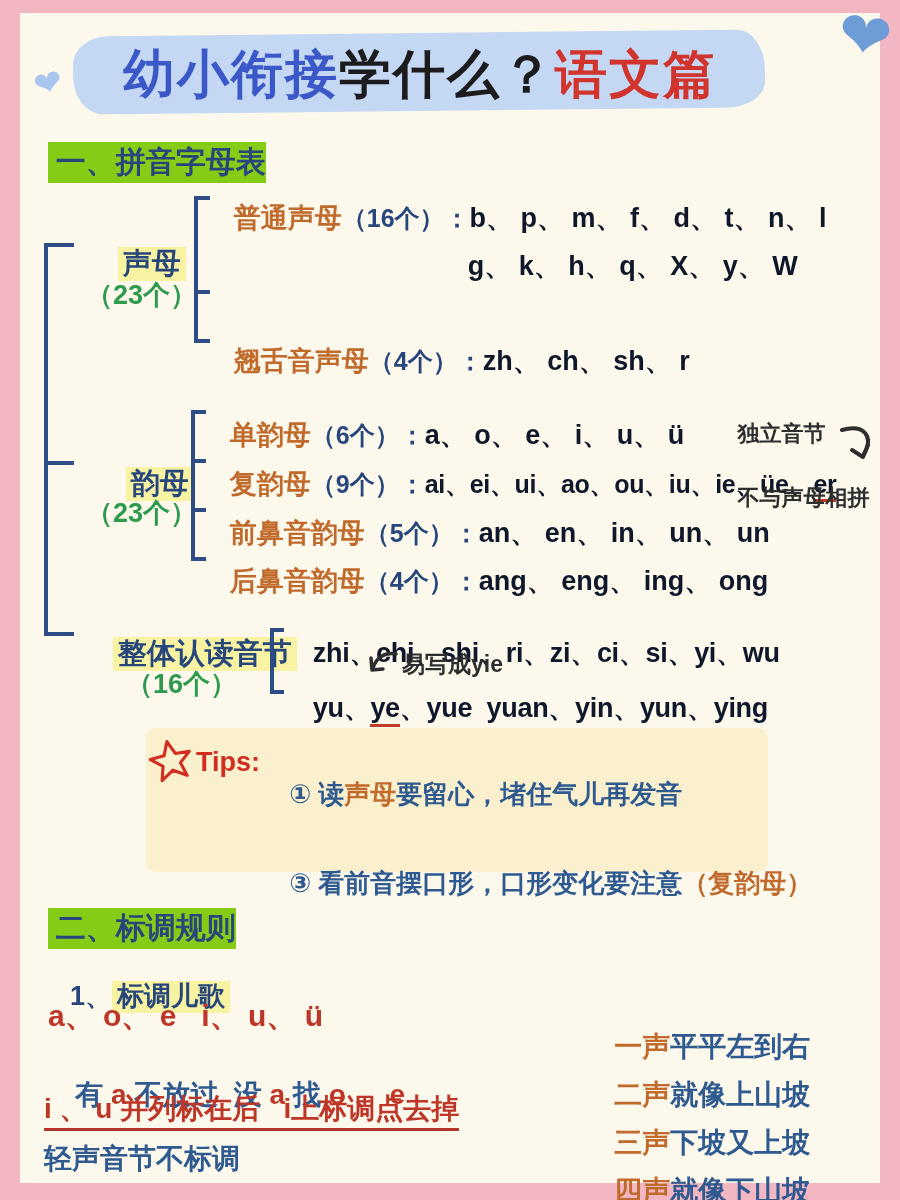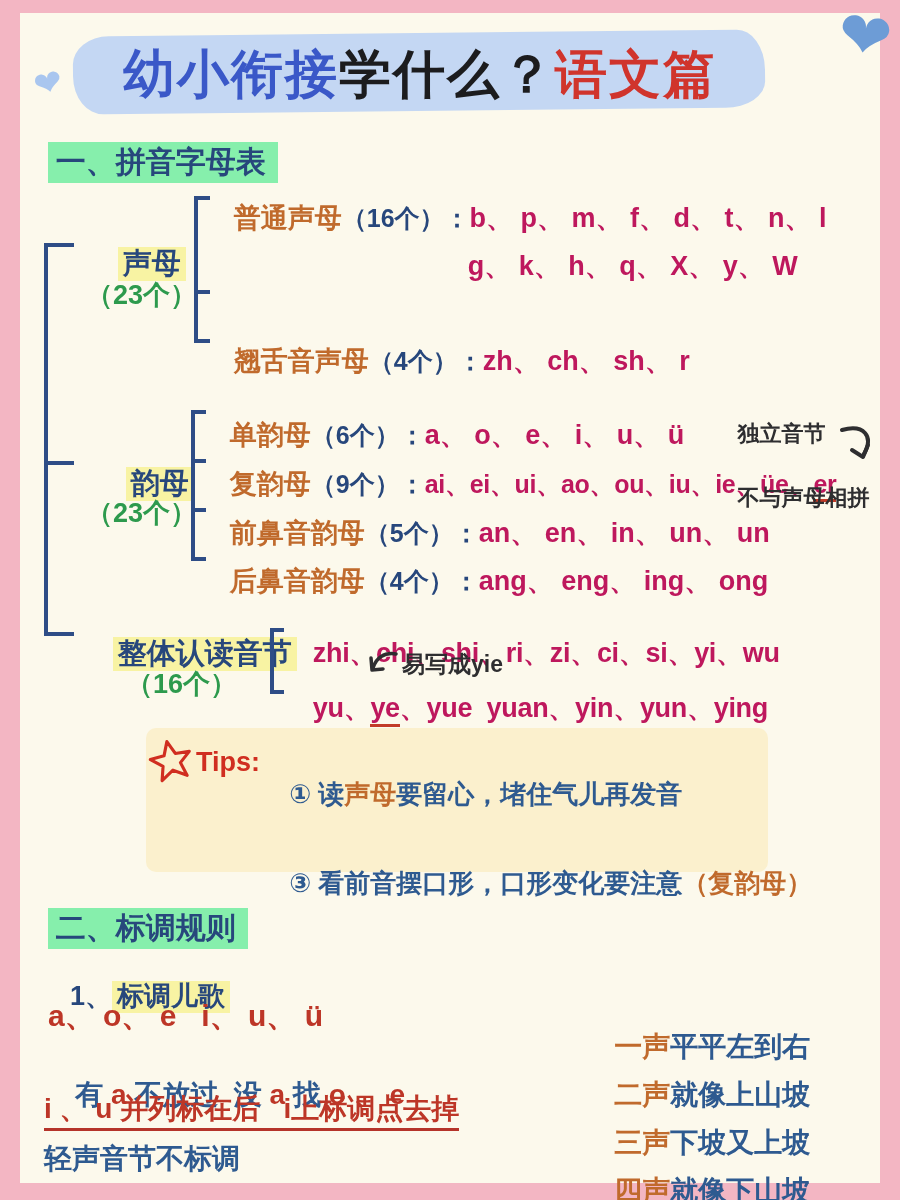--- a/index.html
+++ b/index.html
@@ -25,32 +25,32 @@
   }
   .t-blue{color:#3a58c8;}
   .t-black{color:#1c1c1e;}
   .t-red{color:#d0342c;}
   .heart{position:absolute;line-height:1;}
   .heart-small{left:34px;top:66px;font-size:34px;color:#a9c6ef;transform:rotate(-14deg);}
   .heart-big{left:838px;top:4px;font-size:64px;color:#6d9cd6;transform:rotate(8deg);}
   
   .h-main{
     font-size:30px;font-weight:bold;color:#27477c;
-    background:#86efac;padding:3px 12px 5px 8px;transform:rotate(-0.8deg);
+    background:#84cc16;padding:3px 0 5px 8px;transform:rotate(-0.8deg);
   }
   .hl-yellow{background:#f8f3a3;padding:0 5px 2px 5px;}
   
   .line{position:absolute;background:#2e4d86;}
   .node-label{font-size:29px;font-weight:bold;color:#27477c;}
   .node-count{font-size:27px;font-weight:bold;color:#2d9a4d;}
   .row{position:absolute;white-space:pre;font-weight:bold;}
   .r-label{font-size:27px;color:#c06a2c;}
   .r-count{font-size:25px;color:#27477c;}
   .r-colon{font-size:25px;color:#27477c;}
-  .letters{font-size:27px;color:#be185d;}
+  .letters{font-size:27px;color:#0f172a;}
   .letters.tight{font-size:25px;letter-spacing:-0.3px;}
   .u-red{border-bottom:3px solid #c23b28;padding-bottom:1px;}
   .note{font-size:22px;font-weight:bold;color:#2e2e30;line-height:1.45;}
   
   .tips-box{
     position:absolute;left:146px;top:728px;width:622px;height:144px;
     background:#fbf0cd;border-radius:10px;
   }
   .tips-label{position:absolute;left:196px;top:747px;font-size:27px;font-weight:bold;color:#d02e20;}
   .tip-line{position:absolute;left:260px;font-size:26px;font-weight:bold;color:#2e5a90;white-space:pre;}

